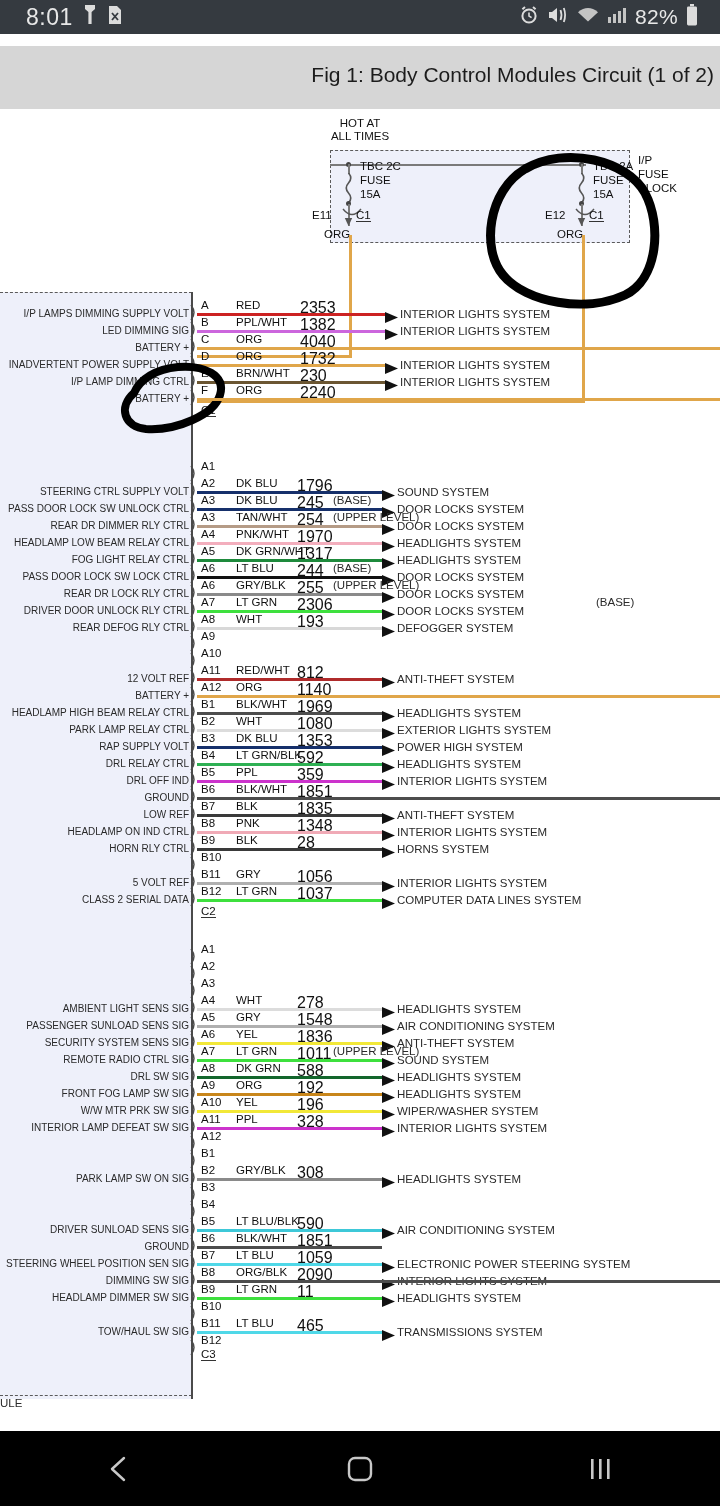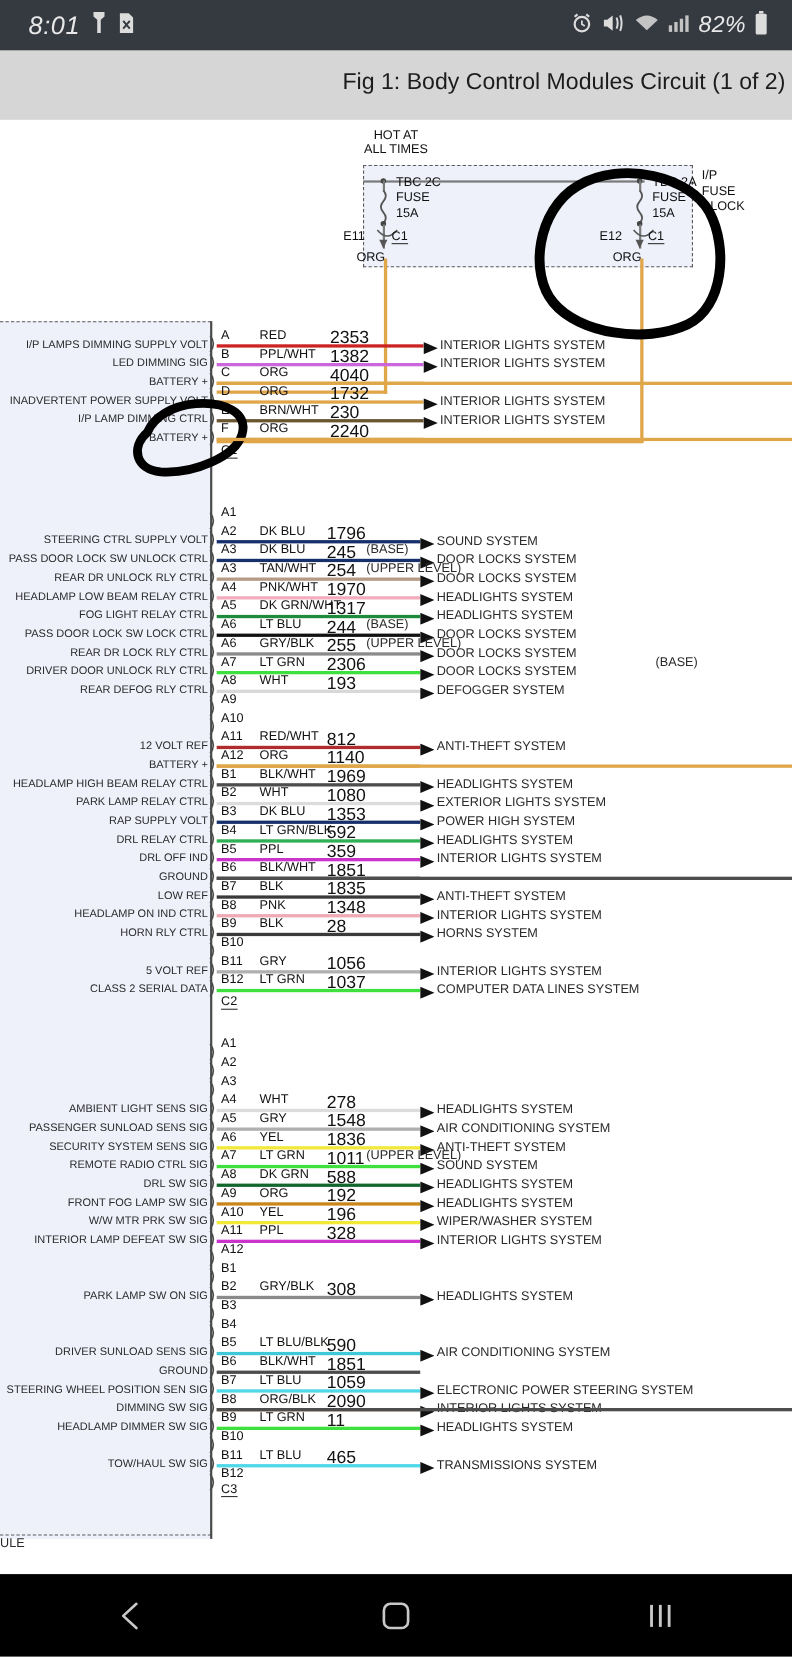--- a/index.html
+++ b/index.html
@@ -1,21 +1,21 @@
 <!DOCTYPE html>
 <html><head>
 <meta charset="utf-8">
 <style>
   * { margin:0; padding:0; box-sizing:border-box; }
   html,body { width:720px; height:1506px; background:#fff;
     font-family:"Liberation Sans", sans-serif; overflow:hidden; }
 
   
-  #statusbar { position:absolute; left:0; top:0; width:720px; height:46px;
-    background:#353a40; color:#e8e8e8; display:flex; align-items:center;font-style:italic; }
+  #statusbar { position:absolute; left:0; top:0; width:720px; height:34px;
+    background:#353a40; color:#e8e8e8; display:flex; align-items:center; }
   #sb-left { display:flex; align-items:center; gap:9px; padding-left:26px; }
   #sb-clock { font-size:23px; letter-spacing:.5px; }
   #sb-right { margin-left:auto; display:flex; align-items:center; gap:8px;
     padding-right:22px; }
   #sb-batt-pct { font-size:21px; letter-spacing:.3px; }
   .sbi { display:block; }
 
   
   #titlebar { position:absolute; left:0; top:46px; width:720px; height:63px;
     background:#d6d6d6; }
@@ -341,21 +341,21 @@
           </svg></span>
         <span class="pin-id">A3</span>
         <span class="wname">TAN/WHT</span>
         <span class="wnum" style="left:297px">254</span>
         <span class="wire" style="width:185px; height:3px; background:#b59b86;"></span>
         <span class="arrow" style="left:382px"><svg viewBox="0 0 13 11">
             <path d="M0 0 L13 5.5 L0 11 Z" fill="#111"></path>
           </svg></span>
         <span class="dest" style="left:397px">DOOR LOCKS SYSTEM</span>
         <span class="note" style="left:333px">(UPPER LEVEL)</span>
-        <span class="lbl" style="right:531px">REAR DR UNLOCK RLY CTRL</span>
+        <span class="lbl" style="right:531px">REAR DR DIMMER RLY CTRL</span>
       </div>
       <div class="row" style="top: 419px;">
         <span class="socket"><svg viewBox="0 0 8 15">
             <path d="M1 0 Q7 7.5 1 15" fill="none" stroke="#4a4a4a" stroke-width="1.4"></path>
           </svg></span>
         <span class="pin-id">A4</span>
         <span class="wname">PNK/WHT</span>
         <span class="wnum" style="left:297px">1970</span>
         <span class="wire" style="width:185px; height:3px; background:#f3aebd;"></span>
         <span class="arrow" style="left:382px"><svg viewBox="0 0 13 11">

